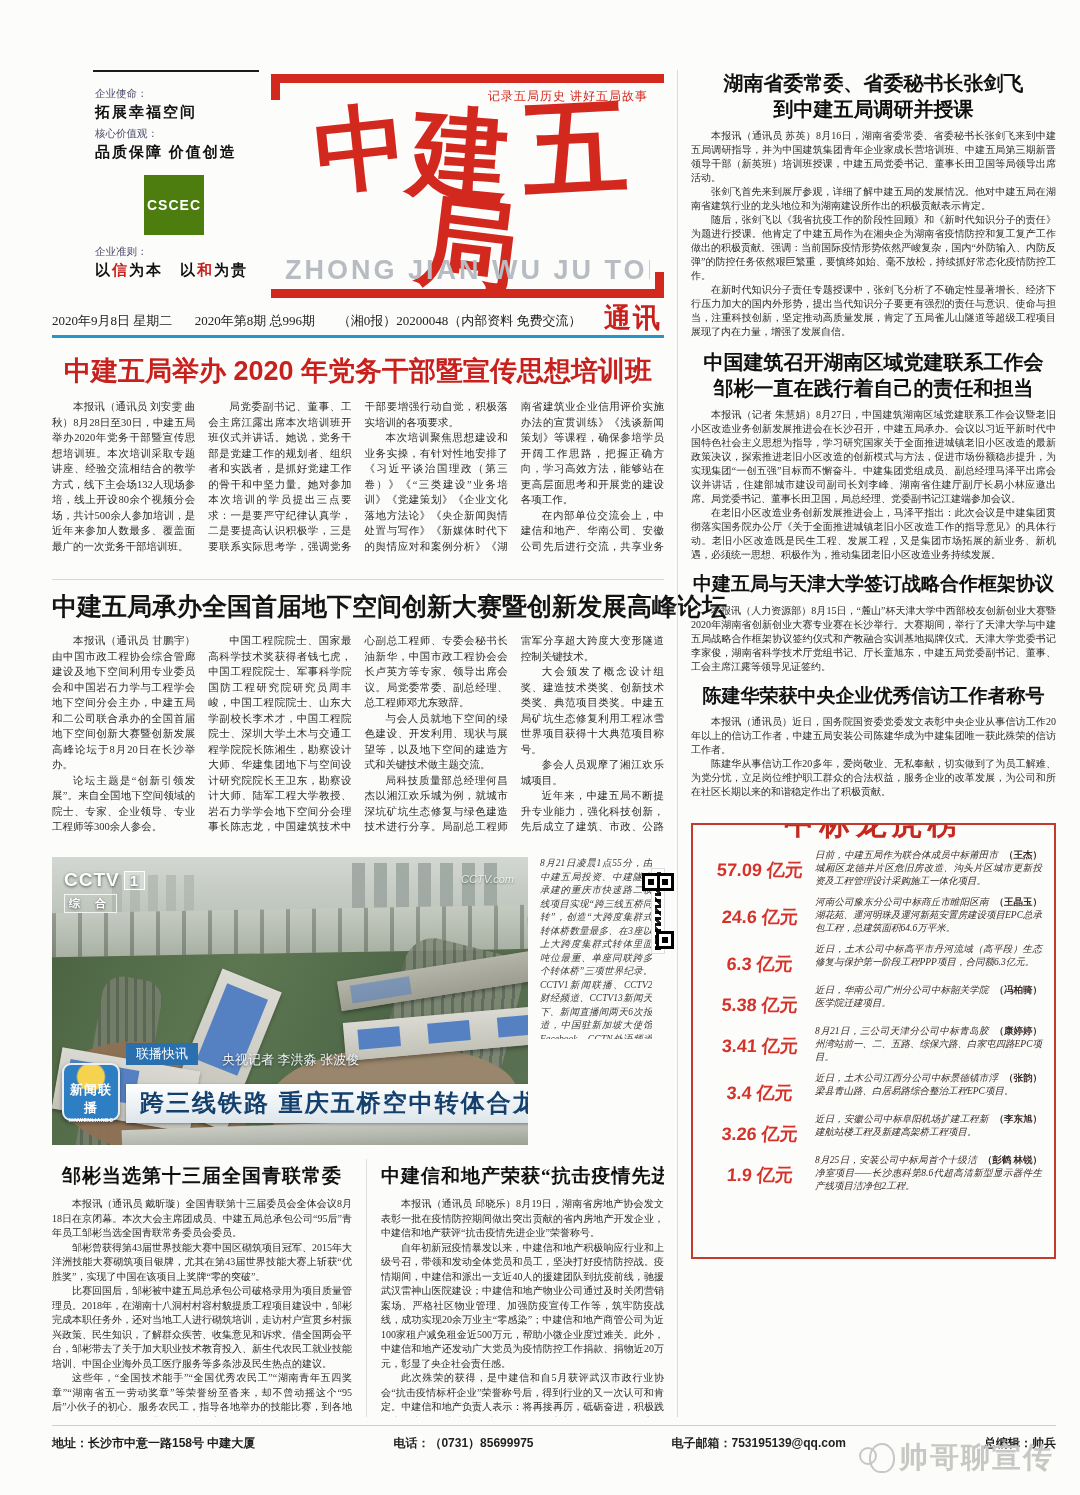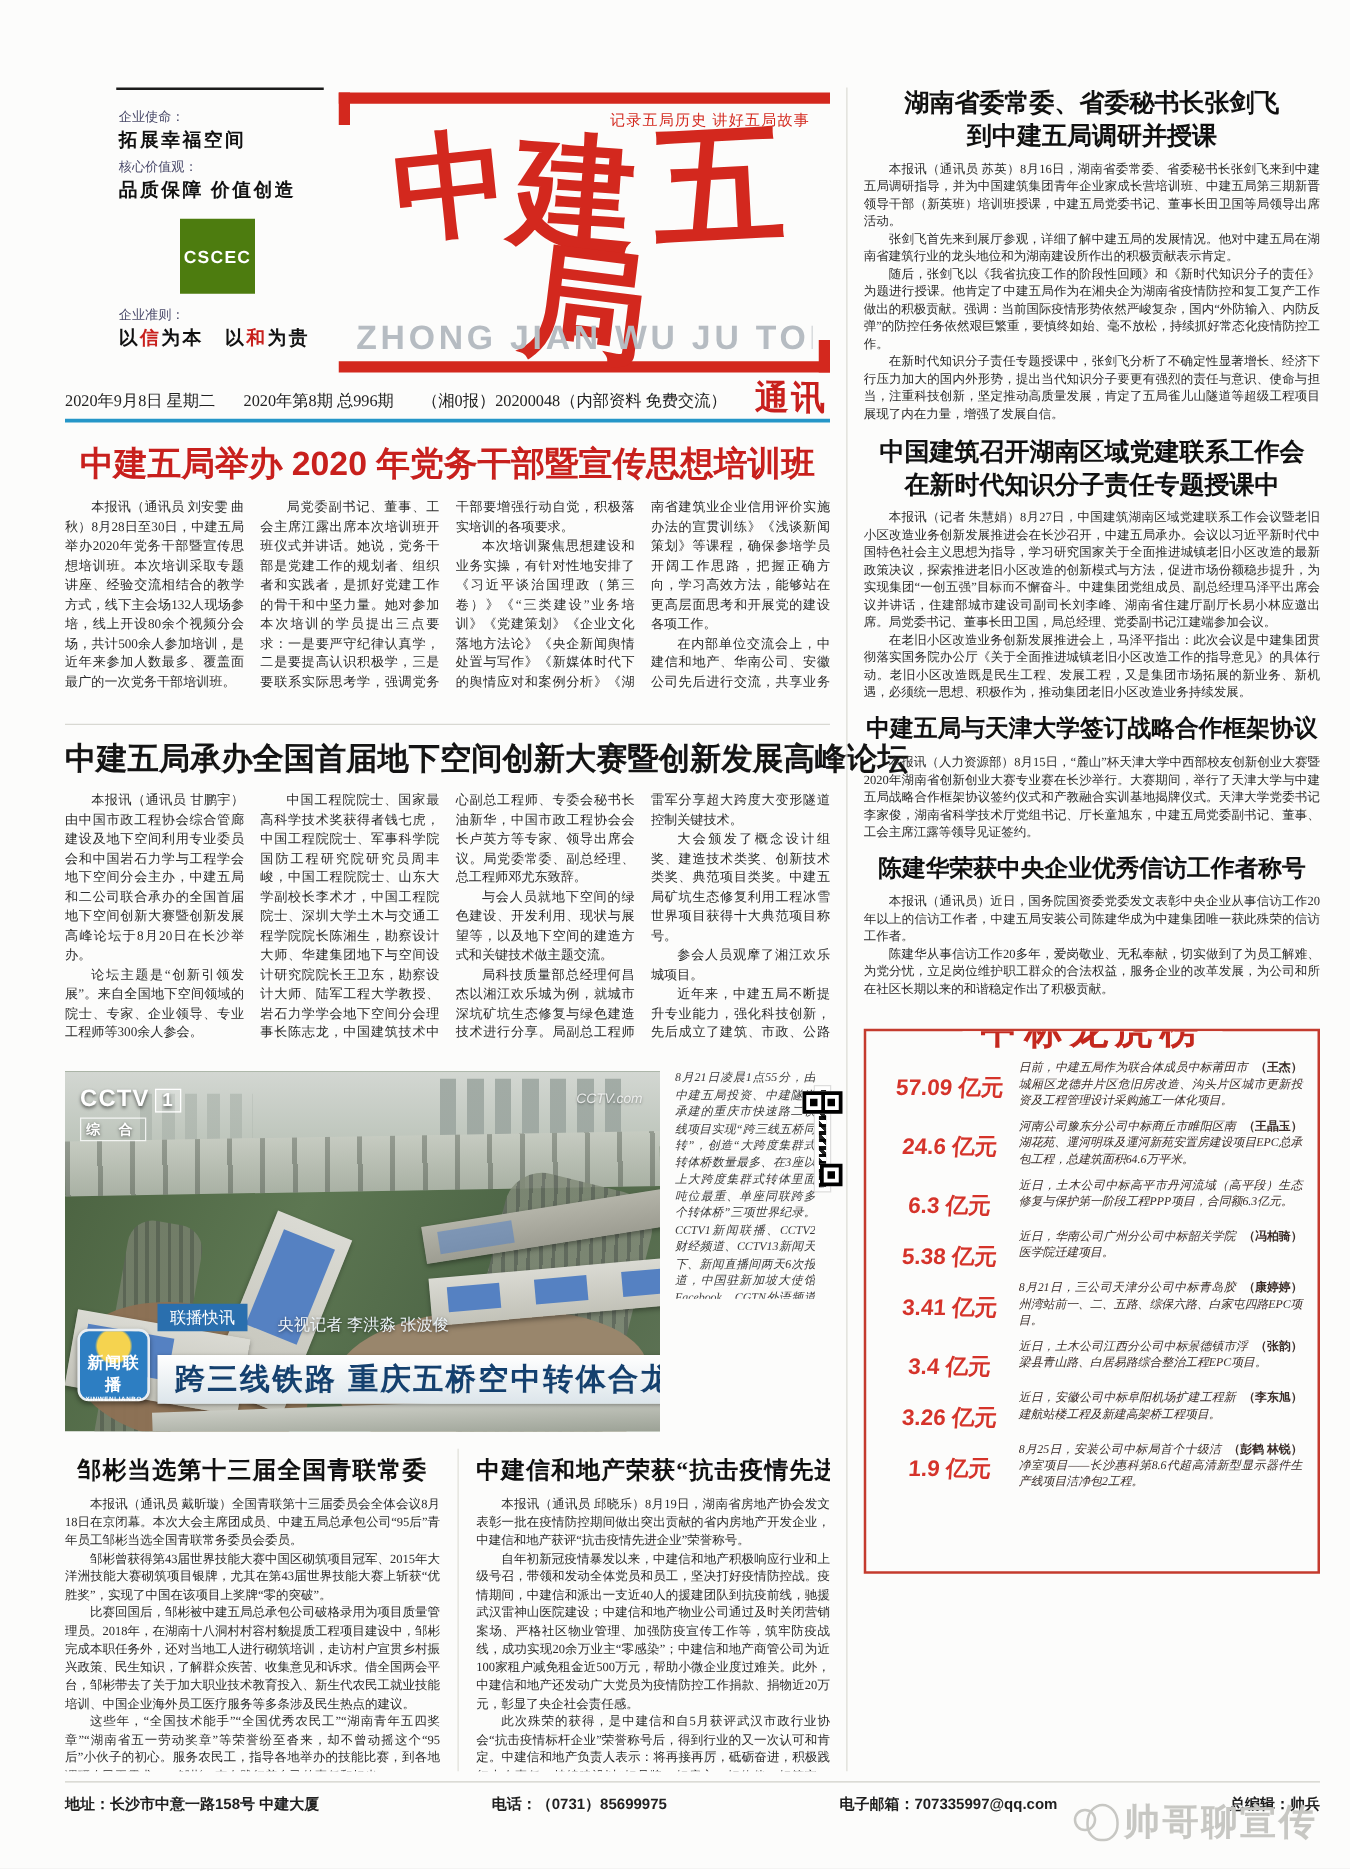--- a/index.html
+++ b/index.html
@@ -286,21 +286,21 @@
         <p>本报讯（通讯员 苏英）8月16日，湖南省委常委、省委秘书长张剑飞来到中建五局调研指导，并为中国建筑集团青年企业家成长营培训班、中建五局第三期新晋领导干部（新英班）培训班授课，中建五局党委书记、董事长田卫国等局领导出席活动。</p>
             <p>张剑飞首先来到展厅参观，详细了解中建五局的发展情况。他对中建五局在湖南省建筑行业的龙头地位和为湖南建设所作出的积极贡献表示肯定。</p>
             <p>随后，张剑飞以《我省抗疫工作的阶段性回顾》和《新时代知识分子的责任》为题进行授课。他肯定了中建五局作为在湘央企为湖南省疫情防控和复工复产工作做出的积极贡献。强调：当前国际疫情形势依然严峻复杂，国内“外防输入、内防反弹”的防控任务依然艰巨繁重，要慎终如始、毫不放松，持续抓好常态化疫情防控工作。</p>
             <p>在新时代知识分子责任专题授课中，张剑飞分析了不确定性显著增长、经济下行压力加大的国内外形势，提出当代知识分子要更有强烈的责任与意识、使命与担当，注重科技创新，坚定推动高质量发展，肯定了五局雀儿山隧道等超级工程项目展现了内在力量，增强了发展自信。</p>
           </div>
       </div>
 
       <div class="r-article">
         <div class="r-title">
           <div>中国建筑召开湖南区域党建联系工作会</div>
-          <div>在新时代知识分子责任专题授课中</div>
+          <div>邹彬一直在践行着自己的责任和担当</div>
         </div>
         <div class="r-body" style="max-height:172px;">
 
         <p>本报讯（记者 朱慧娟）8月27日，中国建筑湖南区域党建联系工作会议暨老旧小区改造业务创新发展推进会在长沙召开，中建五局承办。会议以习近平新时代中国特色社会主义思想为指导，学习研究国家关于全面推进城镇老旧小区改造的最新政策决议，探索推进老旧小区改造的创新模式与方法，促进市场份额稳步提升，为实现集团“一创五强”目标而不懈奋斗。中建集团党组成员、副总经理马泽平出席会议并讲话，住建部城市建设司副司长刘李峰、湖南省住建厅副厅长易小林应邀出席。局党委书记、董事长田卫国，局总经理、党委副书记江建端参加会议。</p>
             <p>在老旧小区改造业务创新发展推进会上，马泽平指出：此次会议是中建集团贯彻落实国务院办公厅《关于全面推进城镇老旧小区改造工作的指导意见》的具体行动。老旧小区改造既是民生工程、发展工程，又是集团市场拓展的新业务、新机遇，必须统一思想、积极作为，推动集团老旧小区改造业务持续发展。</p>
           </div>
       </div>
 
       <div class="r-article">
         <div class="r-title serif" style="font-size:19px;">中建五局与天津大学签订战略合作框架协议</div>
@@ -365,21 +365,21 @@
             </div>
           </div>
       </div>
     </div>
   </div>
 
   <div class="footer">
 
   <span>地址：长沙市中意一路158号 中建大厦</span>
       <span>电话：（0731）85699975</span>
-      <span>电子邮箱：707335997@qq.com</span>
+      <span>电子邮箱：753195139@qq.com</span>
       <span>总编辑：帅兵</span>
     </div>
 
   <div class="watermark">
     <span class="wm-icon"></span>
     <span>帅哥聊宣传</span>
   </div>
 </div>
 
 </body></html>

